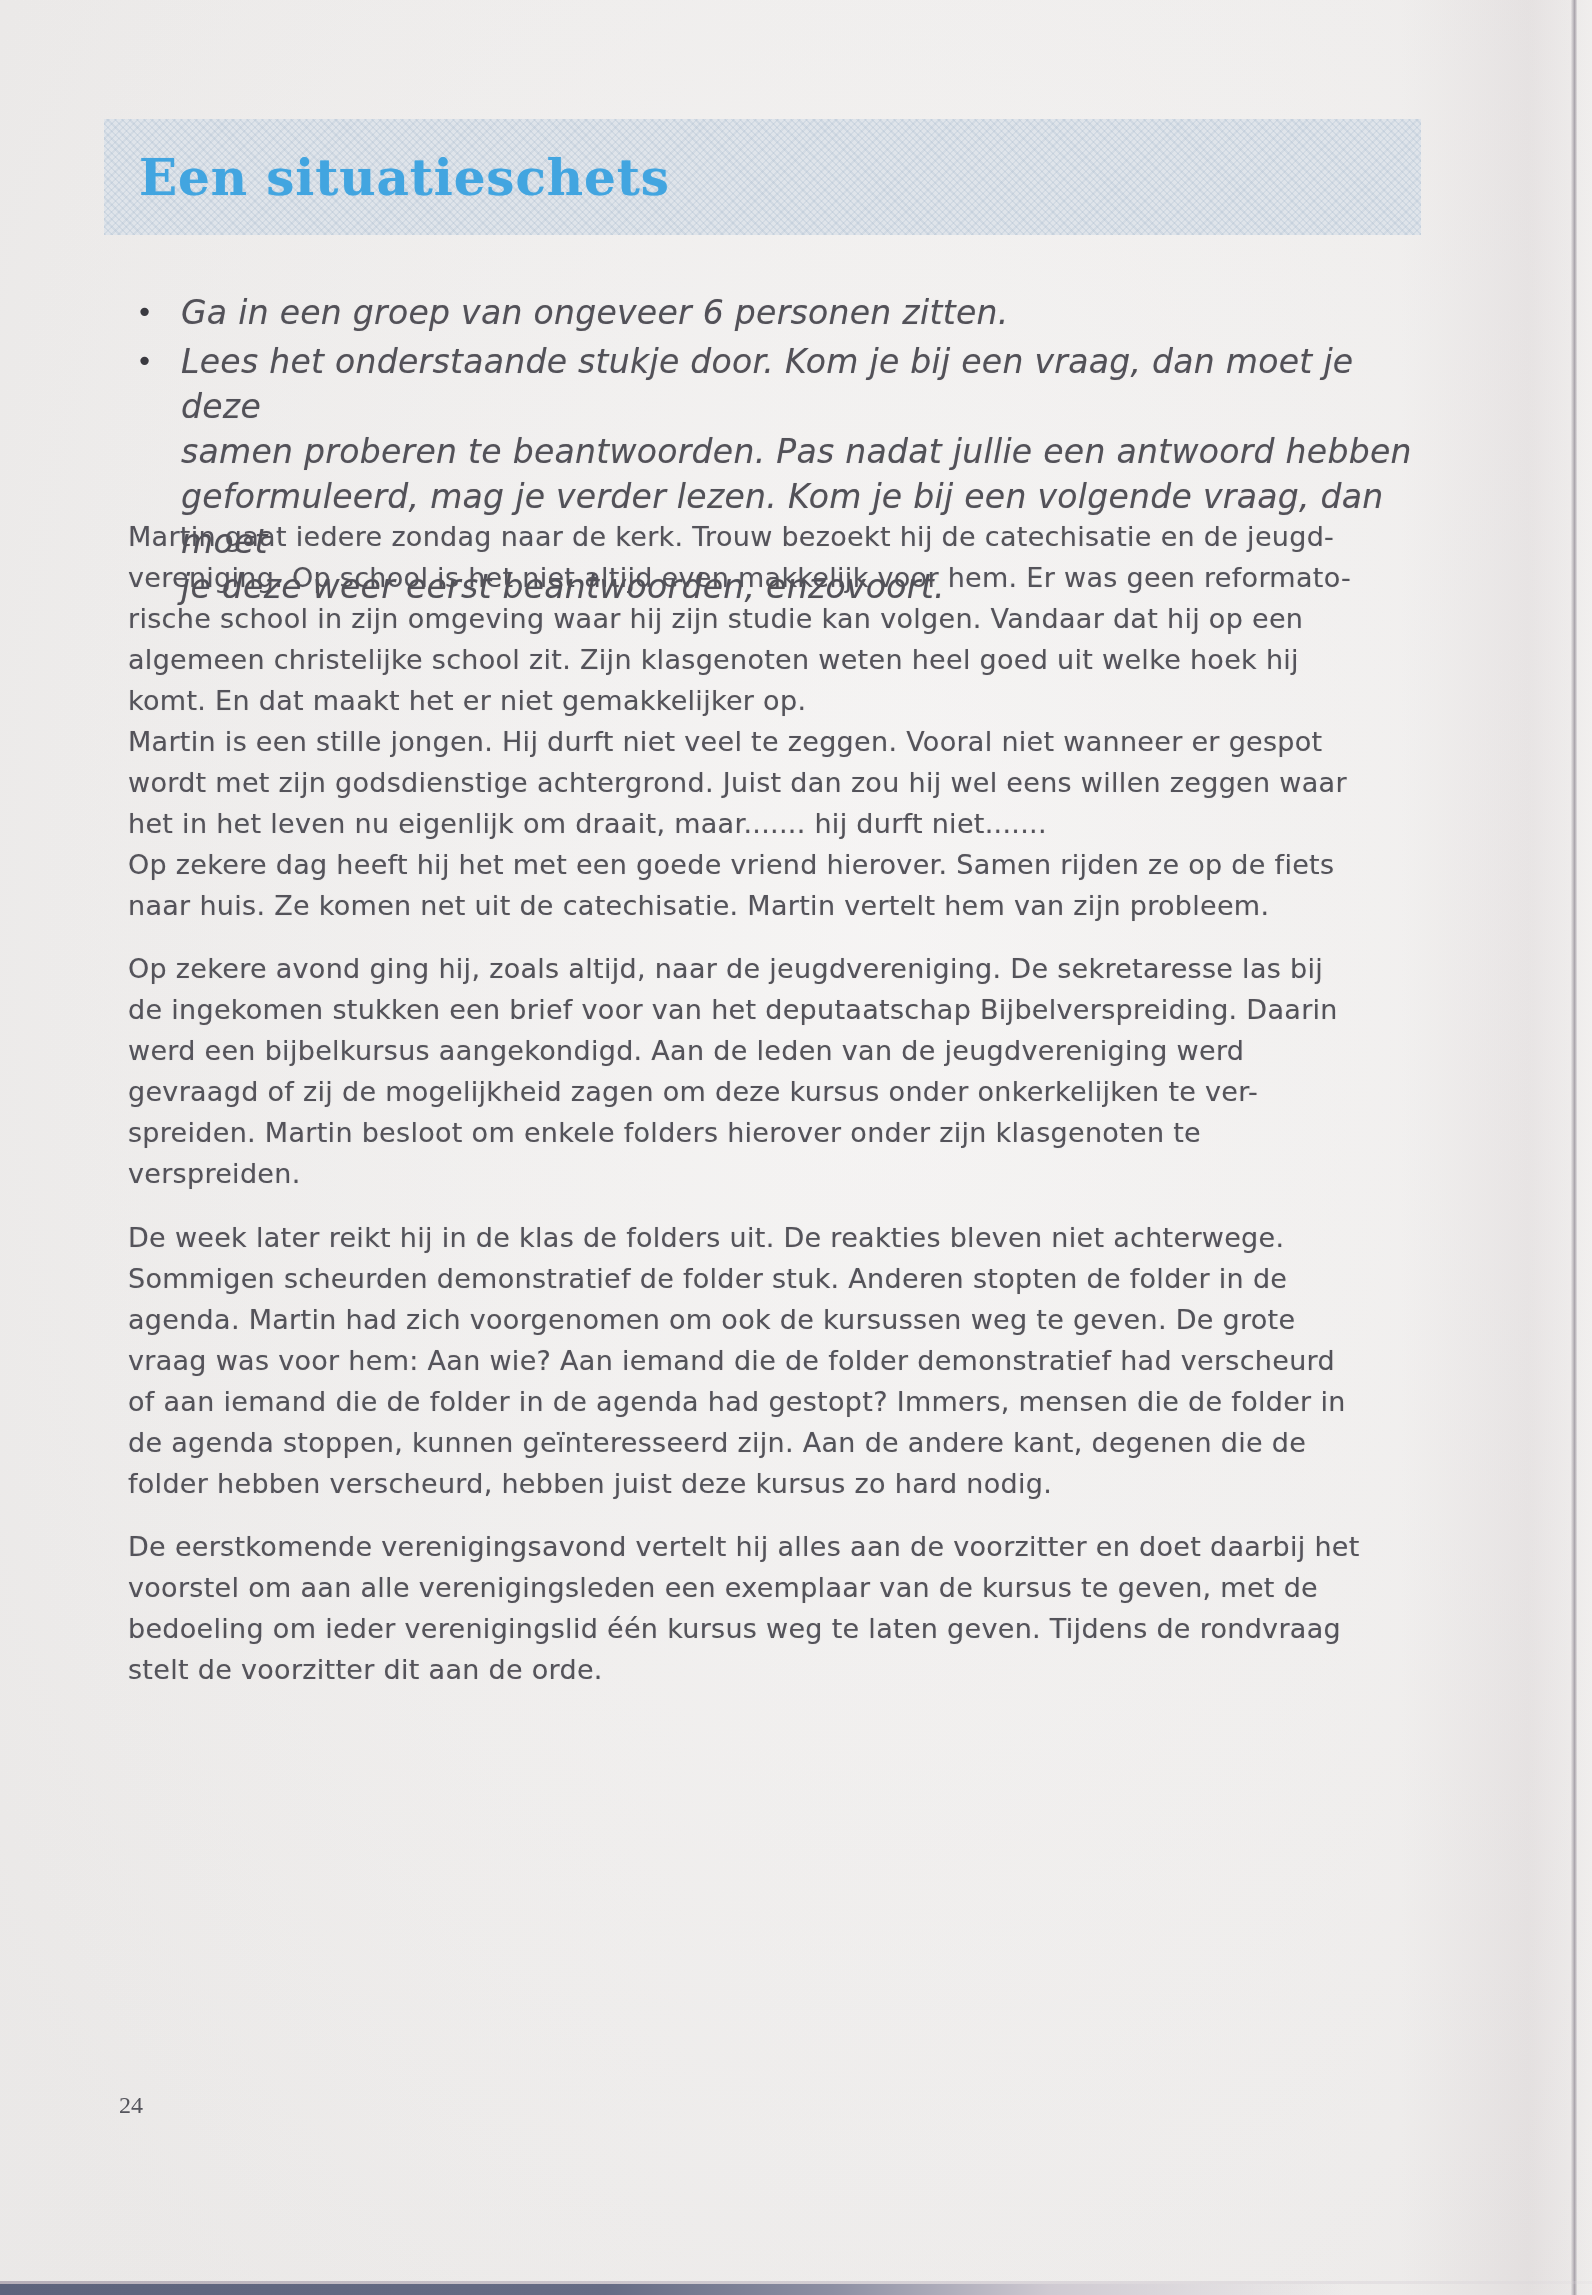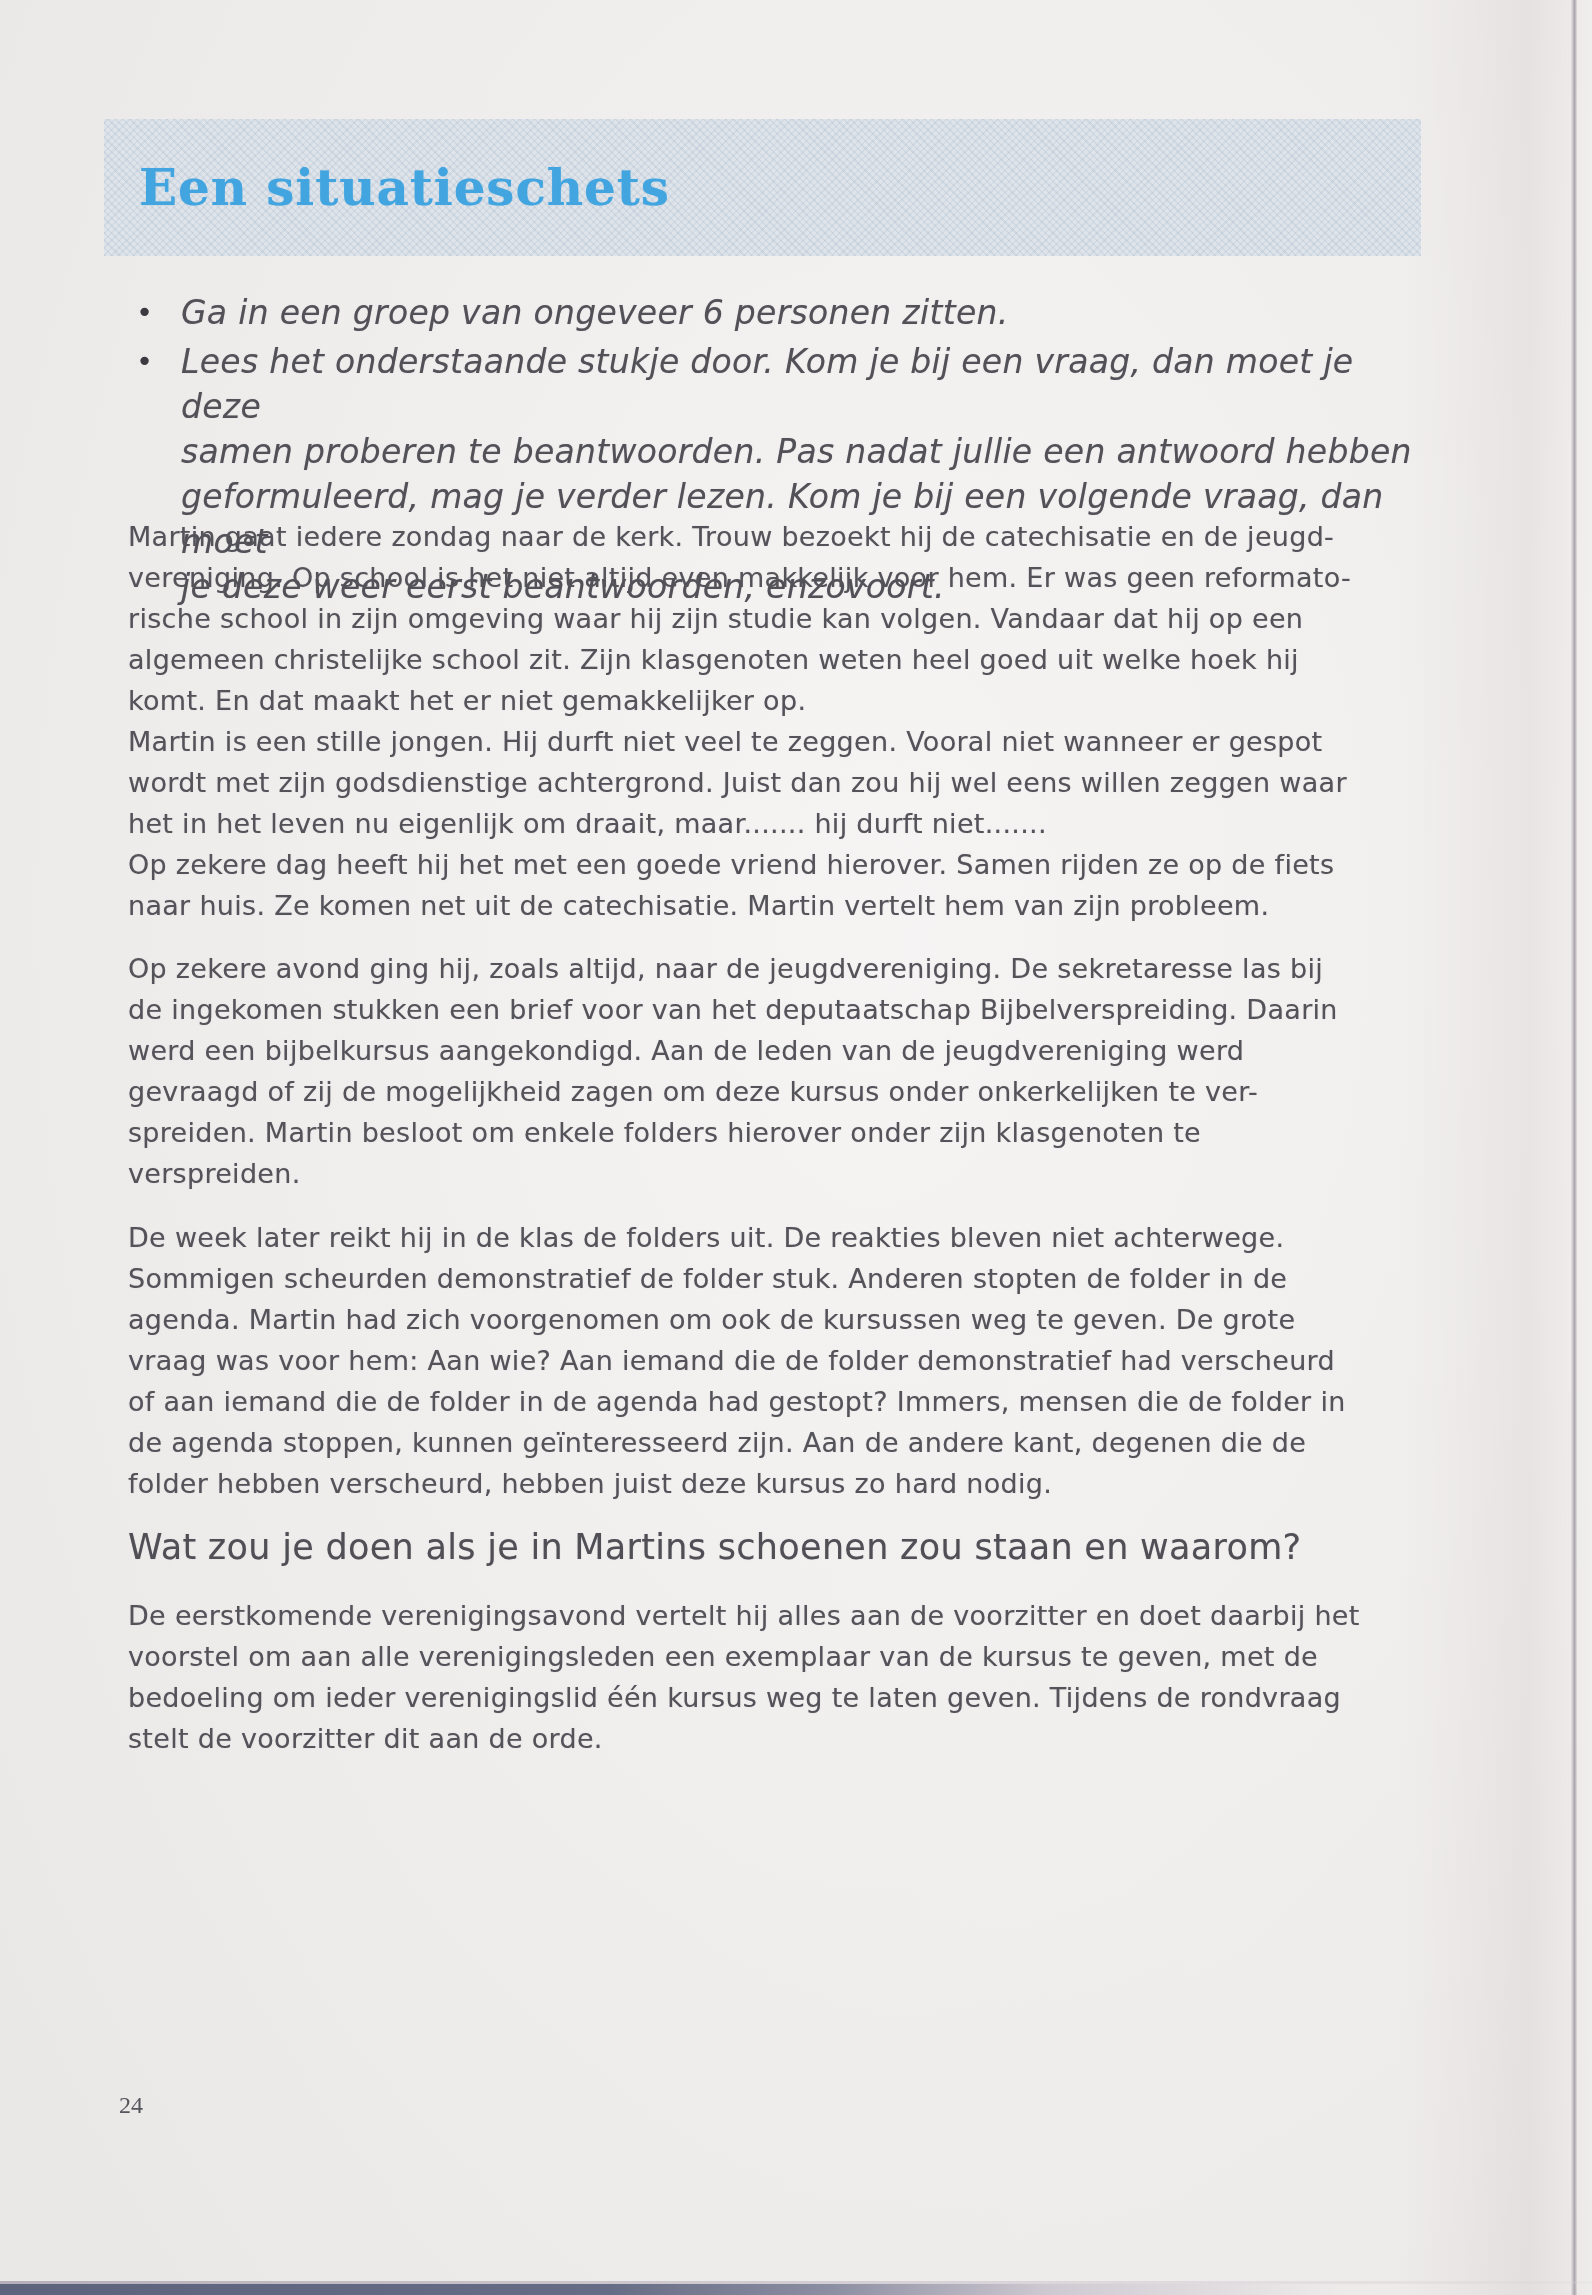--- a/index.html
+++ b/index.html
@@ -27,21 +27,21 @@
     inset: 0;
     background:
       radial-gradient(ellipse at 55% 40%, rgba(255,255,255,0.35), rgba(0,0,0,0.02) 90%);
     pointer-events: none;
   }
   .title-band {
     position: absolute;
     left: 104px;
     top: 119px;
     width: 1317px;
-    height: 137px;
+    height: 116px;
     background:
       repeating-linear-gradient(45deg, rgba(120,150,180,0.14) 0 1.7px, rgba(255,255,255,0) 1.7px 5.2px),
       repeating-linear-gradient(-45deg, rgba(120,150,180,0.12) 0 1.7px, rgba(255,255,255,0) 1.7px 5.2px),
       #dfe4ea;
     display: flex;
     align-items: center;
   }
   .title-band .page-title {
     font-family: "DejaVu Serif", serif;
     font-weight: bold;
@@ -174,21 +174,20 @@
 gevraagd of zij de mogelijkheid zagen om deze kursus onder onkerkelijken te ver-
 spreiden. Martin besloot om enkele folders hierover onder zijn klasgenoten te
 verspreiden.</div>
     <div class="paragraph">De week later reikt hij in de klas de folders uit. De reakties bleven niet achterwege.
 Sommigen scheurden demonstratief de folder stuk. Anderen stopten de folder in de
 agenda. Martin had zich voorgenomen om ook de kursussen weg te geven. De grote
 vraag was voor hem: Aan wie? Aan iemand die de folder demonstratief had verscheurd
 of aan iemand die de folder in de agenda had gestopt? Immers, mensen die de folder in
 de agenda stoppen, kunnen geïnteresseerd zijn. Aan de andere kant, degenen die de
 folder hebben verscheurd, hebben juist deze kursus zo hard nodig.</div>
-    <div class="question">Wat zou je doen als je in Martins schoenen zou staan en waarom?</div>
     <div class="paragraph">De eerstkomende verenigingsavond vertelt hij alles aan de voorzitter en doet daarbij het
 voorstel om aan alle verenigingsleden een exemplaar van de kursus te geven, met de
 bedoeling om ieder verenigingslid één kursus weg te laten geven. Tijdens de rondvraag
 stelt de voorzitter dit aan de orde.</div>
 
   </div>
 
   <div class="page-number">24</div>
 
   <div class="page-edge-shadow"></div>

